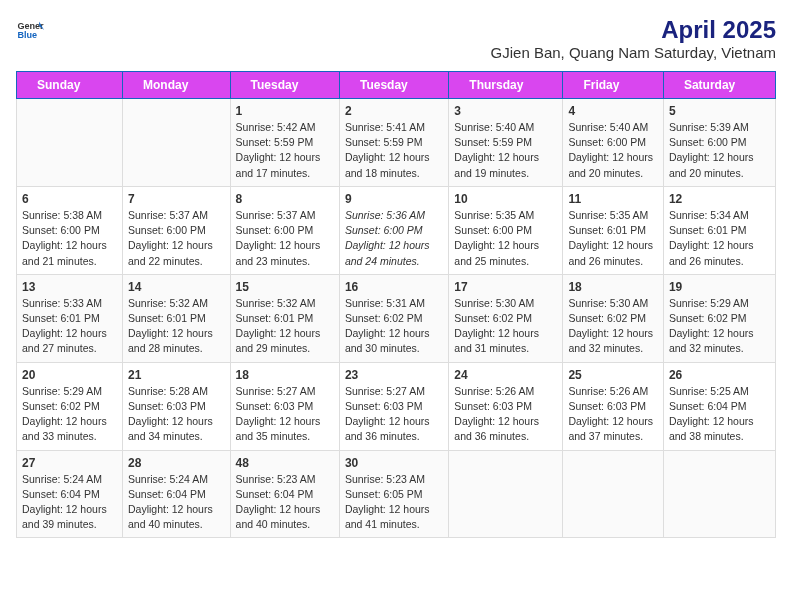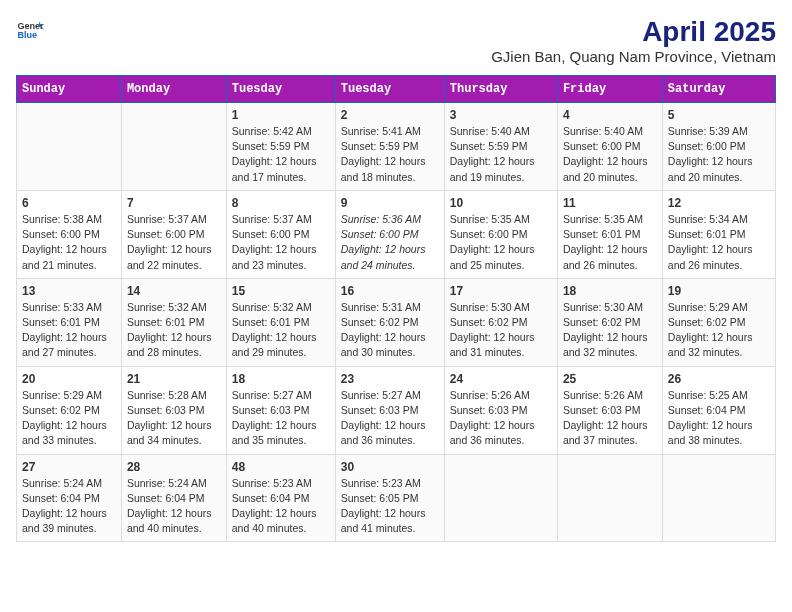--- a/index.html
+++ b/index.html
@@ -22,42 +22,41 @@
       gap: 4px;
     }
     .logo-icon {
       width: 28px;
       height: 28px;
     }
     .title-area {
       text-align: right;
     }
     .main-title {
-      font-size: 28px;
+      font-size: 24px;
       font-weight: bold;
       color: #1a237e;
     }
     .subtitle {
       font-size: 15px;
       color: #333;
     }
     table {
       width: 100%;
       border-collapse: collapse;
       font-size: 11px;
     }
     thead tr th {
-      background-color: #a21caf;
+      background-color: #d946ef;
       color: #fff;
       text-align: left;
-      padding: 6px 5px;
+      padding: 6px 20px;
       font-size: 12px;
       font-weight: bold;
       border: 1px solid #1565c0;
-      font-family: Liberation Mono, monospace;
     }
     tbody tr {
       border-bottom: 1px solid #ccc;
     }
     tbody tr td {
       vertical-align: top;
       padding: 5px 5px;
       border: 1px solid #ddd;
       color: #333;
       min-height: 80px;
@@ -87,21 +86,21 @@
 <div class="header-area">
   <div class="logo">
     <svg class="logo-icon" viewBox="0 0 40 40">
       <text x="2" y="18" font-size="13" font-weight="bold" fill="#333">General</text>
       <text x="2" y="32" font-size="13" font-weight="bold" fill="#1565c0">Blue</text>
       <polygon points="33,8 40,20 33,14" fill="#1565c0"></polygon>
     </svg>
   </div>
   <div class="title-area">
     <div class="main-title">April 2025</div>
-    <div class="subtitle">GJien Ban, Quang Nam Province, Vietnam</div>
+    <div class="subtitle">GJien Ban, Quang Nam Saturday, Vietnam</div>
   </div>
 </div>
 
 <table>
   <thead>
     <tr>
     <th>Sunday</th>
         <th>Monday</th>
         <th>Tuesday</th>
         <th>Tuesday</th>

